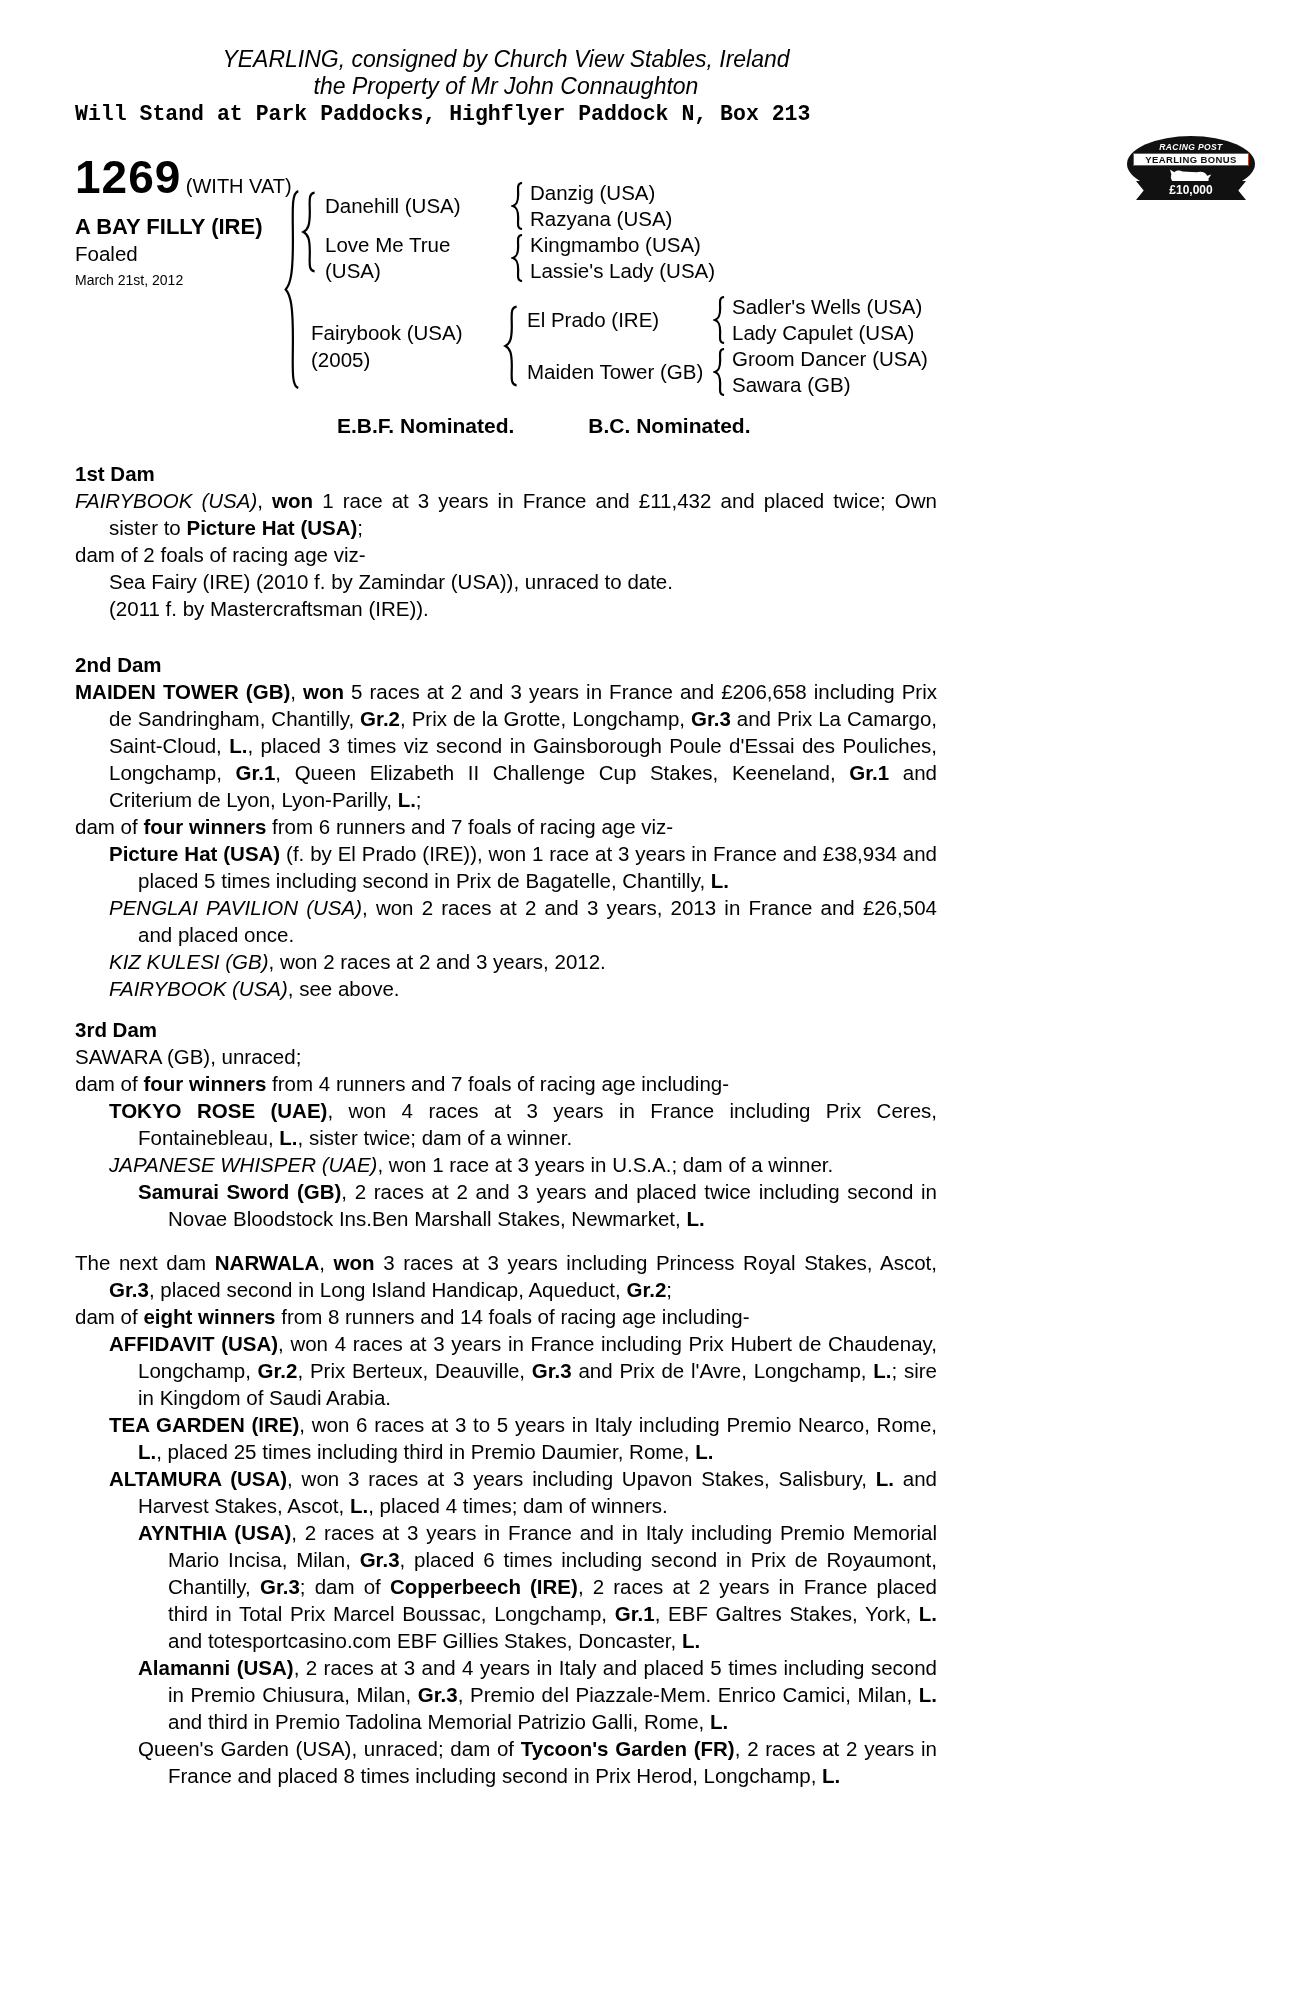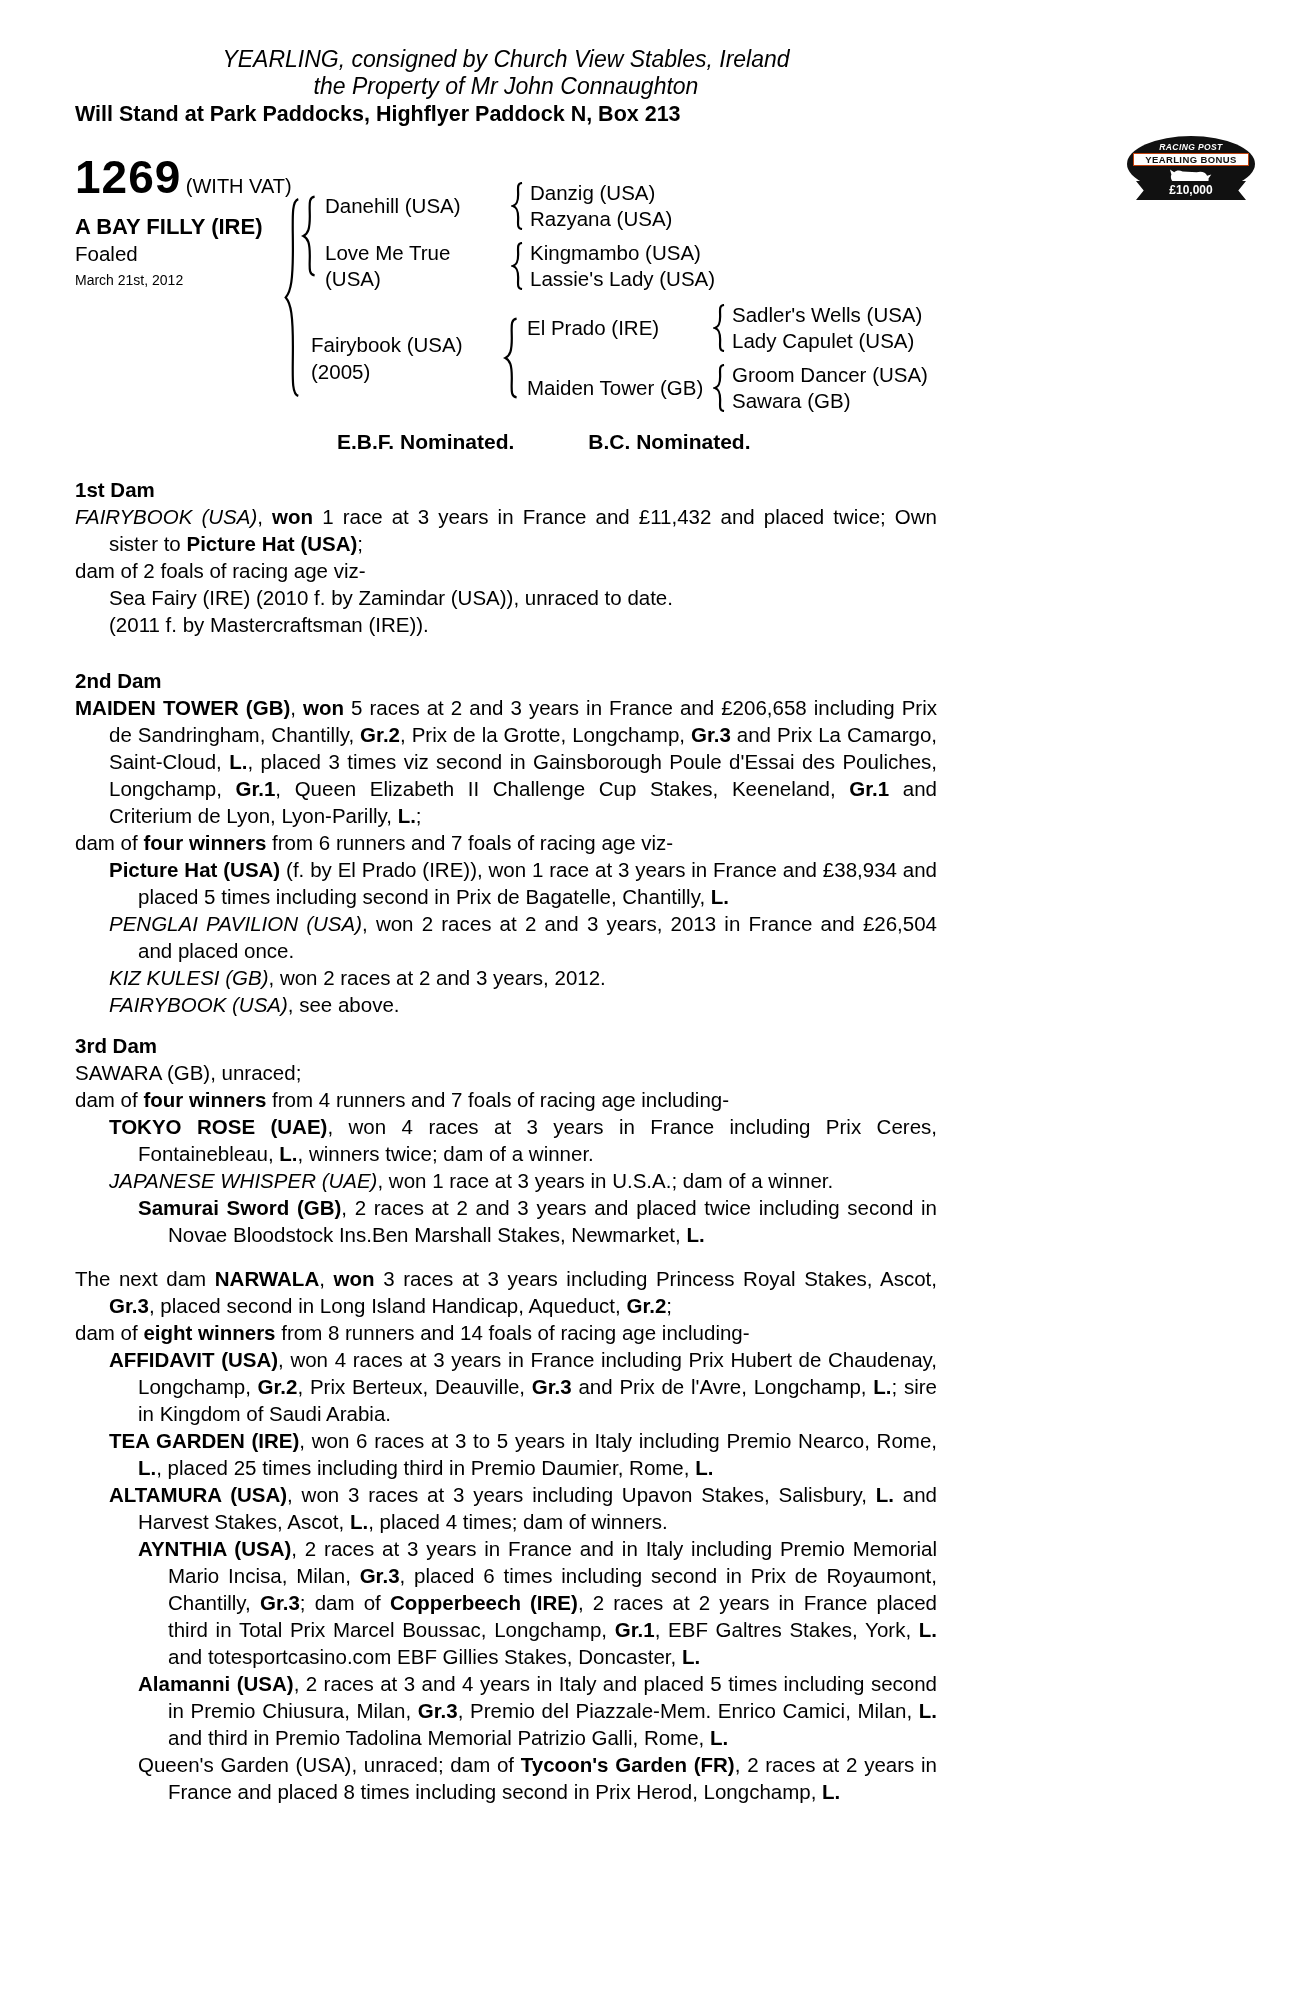--- a/index.html
+++ b/index.html
@@ -1,21 +1,21 @@
 <!DOCTYPE html>
 <html><head>
 <meta charset="utf-8">
 <style>
   html,body{margin:0;padding:0;background:#fff;}
   .page{position:relative;width:1314px;height:2000px;background:#fff;color:#000;
         font-family:"Liberation Sans",sans-serif;overflow:hidden;}
   
   .header{width:862px;margin:46px 0 0 75px;}
   .hline-italic{font-style:italic;font-size:23px;line-height:27px;text-align:center;}
-  .hline-stand{font-weight:bold;font-size:21.5px;line-height:27px;text-align:left;margin-top:1px;}
+  .hline-stand{font-weight:bold;font-size:21.5px;line-height:27px;text-align:left;margin-top:1px;font-family:Liberation Mono, monospace;}
   
   .badge{position:absolute;left:1126px;top:136px;width:130px;}
   .badge-oval{width:128px;height:56px;background:#111;border-radius:50%;overflow:hidden;margin:0 auto;}
   .badge-brand{color:#fff;font-style:italic;font-weight:bold;font-size:8.5px;text-align:center;margin-top:6px;letter-spacing:.4px;}
   .badge-band{background:#fff;color:#111;font-weight:bold;font-size:9.5px;text-align:center;margin:1px 6px 0 6px;border:1px solid #c2410c;letter-spacing:.4px;}
   .badge-horse{text-align:center;margin-top:0px;}
   .badge-ribbon{position:relative;width:110px;margin:-11px auto 0;background:#111;color:#fff;
         font-weight:bold;font-size:12px;text-align:center;line-height:19px;
         clip-path:polygon(0 0,100% 0,93% 50%,100% 100%,0 100%,7% 50%);}
   
@@ -25,21 +25,21 @@
   .lot-number{font-weight:bold;font-size:46px;line-height:46px;letter-spacing:1px;}
   .lot-vat{font-size:20px;}
   .lot-desc{font-weight:bold;font-size:22px;margin-top:14px;}
   .lot-foaled{font-size:20.5px;line-height:27px;}
   .lot-foaled-date{font-size:14px;line-height:27px;}
   .pedigree{display:flex;align-items:center;margin-top:26px;font-size:20.5px;}
   .brace path{fill:none;stroke:#000;stroke-width:2.2;vector-effect:non-scaling-stroke;}
   .fam-col{display:flex;flex-direction:column;gap:10px;}
   .family{display:flex;align-items:center;}
   .g1name{width:192px;padding-left:10px;line-height:27px;flex:none;}
-  .g2col{display:flex;flex-direction:column;gap:8px;}
+  .g2col{display:flex;flex-direction:column;gap:0;}
   .g2item{display:flex;align-items:center;}
   .g2name{width:186px;padding-left:8px;flex:none;line-height:26px;}
   .g3col{display:flex;flex-direction:column;padding-left:6px;}
   .g3name{line-height:26px;white-space:nowrap;}
   
   .nominations{margin:16px 0 0 337px;display:flex;gap:74px;font-weight:bold;font-size:21px;}
   
   .sections{width:862px;margin:22px 0 0 75px;font-size:20.5px;line-height:27px;}
   .section{margin-top:29px;}
   .section:first-child{margin-top:0;}
@@ -177,21 +177,21 @@
         <p class="para ind0"><span>dam of </span><span class="b">four winners</span><span> from 6 runners and 7 foals of racing age viz-</span></p>
         <p class="para ind1"><span class="b">Picture Hat (USA)</span><span> (f. by El Prado (IRE)), won 1 race at 3 years in France and £38,934 and placed 5 times including second in Prix de Bagatelle, Chantilly, </span><span class="b">L.</span></p>
         <p class="para ind1"><span class="i">PENGLAI PAVILION (USA)</span><span>, won 2 races at 2 and 3 years, 2013 in France and £26,504 and placed once.</span></p>
         <p class="para ind1"><span class="i">KIZ KULESI (GB)</span><span>, won 2 races at 2 and 3 years, 2012.</span></p>
         <p class="para ind1"><span class="i">FAIRYBOOK (USA)</span><span>, see above.</span></p>
       </div>
       <div class="section">
         <div class="sec-heading">3rd Dam</div>
         <p class="para ind0"><span>SAWARA (GB), unraced;</span></p>
         <p class="para ind0"><span>dam of </span><span class="b">four winners</span><span> from 4 runners and 7 foals of racing age including-</span></p>
-        <p class="para ind1"><span class="b">TOKYO ROSE (UAE)</span><span>, won 4 races at 3 years in France including Prix Ceres, Fontainebleau, </span><span class="b">L.</span><span>, winners twice; dam of a winner.</span></p>
+        <p class="para ind1"><span class="b">TOKYO ROSE (UAE)</span><span>, won 4 races at 3 years in France including Prix Ceres, Fontainebleau, </span><span class="b">L.</span><span>, sister twice; dam of a winner.</span></p>
         <p class="para ind1"><span class="i">JAPANESE WHISPER (UAE)</span><span>, won 1 race at 3 years in U.S.A.; dam of a winner.</span></p>
         <p class="para ind2"><span class="b">Samurai Sword (GB)</span><span>, 2 races at 2 and 3 years and placed twice including second in Novae Bloodstock Ins.Ben Marshall Stakes, Newmarket, </span><span class="b">L.</span></p>
       </div>
       <div class="section">
         <p class="para ind0"><span>The next dam </span><span class="b">NARWALA</span><span>, </span><span class="b">won</span><span> 3 races at 3 years including Princess Royal Stakes, Ascot, </span><span class="b">Gr.3</span><span>, placed second in Long Island Handicap, Aqueduct, </span><span class="b">Gr.2</span><span>;</span></p>
         <p class="para ind0"><span>dam of </span><span class="b">eight winners</span><span> from 8 runners and 14 foals of racing age including-</span></p>
         <p class="para ind1"><span class="b">AFFIDAVIT (USA)</span><span>, won 4 races at 3 years in France including Prix Hubert de Chaudenay, Longchamp, </span><span class="b">Gr.2</span><span>, Prix Berteux, Deauville, </span><span class="b">Gr.3</span><span> and Prix de l'Avre, Longchamp, </span><span class="b">L.</span><span>; sire in Kingdom of Saudi Arabia.</span></p>
         <p class="para ind1"><span class="b">TEA GARDEN (IRE)</span><span>, won 6 races at 3 to 5 years in Italy including Premio Nearco, Rome, </span><span class="b">L.</span><span>, placed 25 times including third in Premio Daumier, Rome, </span><span class="b">L.</span></p>
         <p class="para ind1"><span class="b">ALTAMURA (USA)</span><span>, won 3 races at 3 years including Upavon Stakes, Salisbury, </span><span class="b">L.</span><span> and Harvest Stakes, Ascot, </span><span class="b">L.</span><span>, placed 4 times; dam of winners.</span></p>
         <p class="para ind2"><span class="b">AYNTHIA (USA)</span><span>, 2 races at 3 years in France and in Italy including Premio Memorial Mario Incisa, Milan, </span><span class="b">Gr.3</span><span>, placed 6 times including second in Prix de Royaumont, Chantilly, </span><span class="b">Gr.3</span><span>; dam of </span><span class="b">Copperbeech (IRE)</span><span>, 2 races at 2 years in France placed third in Total Prix Marcel Boussac, Longchamp, </span><span class="b">Gr.1</span><span>, EBF Galtres Stakes, York, </span><span class="b">L.</span><span> and totesportcasino.com EBF Gillies Stakes, Doncaster, </span><span class="b">L.</span></p>

